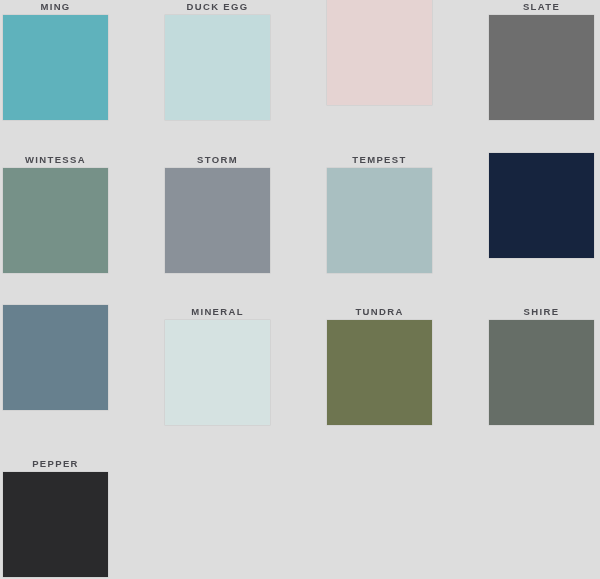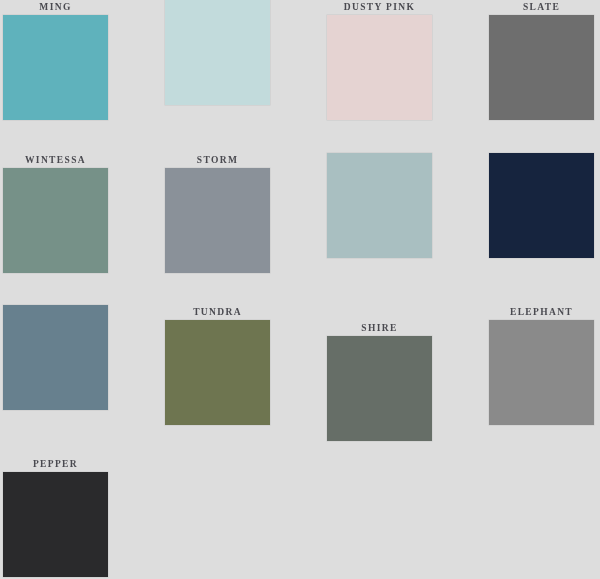--- a/index.html
+++ b/index.html
@@ -34,21 +34,21 @@
     height: 15px;
     line-height: 14px;
     text-align: center;
     font-size: 9.5px;
     font-weight: bold;
     letter-spacing: 1.35px;
     text-transform: uppercase;
     color: #4a4a50;
     white-space: nowrap;
     overflow: visible;
-    font-family: Liberation Serif, serif;
+    font-family: Liberation Sans, sans-serif;
   }
   .swatch-chip {
     display: block;
     width: 105px;
     height: 105px;
     box-shadow: 0 0 0 0.5px rgba(160,160,160,0.35);
   }
   
   .swatch-cell.col-4 .swatch-label,
   .swatch-cell.col-4 .swatch-chip {
@@ -58,60 +58,61 @@
 </head>
 <body style="background: rgb(221, 221, 221);">
 
 <div id="palette-grid">
 
   <div class="swatch-cell col-1">
     <span class="swatch-label" style="color: rgb(74, 74, 80);">MING</span>
     <span class="swatch-chip" style="background: rgb(95, 178, 188);"></span>
   </div>
   <div class="swatch-cell col-2">
+    <span class="swatch-label" style="color: rgb(74, 74, 80);">DUCK EGG</span>
     <span class="swatch-chip" style="background: rgb(194, 219, 220);"></span>
   </div>
   <div class="swatch-cell col-4">
-    <span class="swatch-label" style="color: rgb(74, 74, 80);">DUSTY PINK</span>
     <span class="swatch-chip" style="background: rgb(229, 211, 210);"></span>
   </div>
 
   <div class="swatch-cell col-1">
     <span class="swatch-label" style="color: rgb(74, 74, 80);">SLATE</span>
     <span class="swatch-chip" style="background: rgb(110, 110, 110);"></span>
   </div>
   <div class="swatch-cell col-2">
     <span class="swatch-label" style="color: rgb(74, 74, 80);">WINTESSA</span>
     <span class="swatch-chip" style="background: rgb(118, 145, 136);"></span>
   </div>
   <div class="swatch-cell col-3">
     <span class="swatch-label" style="color: rgb(74, 74, 80);">STORM</span>
     <span class="swatch-chip" style="background: rgb(138, 145, 153);"></span>
   </div>
   <div class="swatch-cell col-4">
+    <span class="swatch-label" style="color: rgb(74, 74, 80);">TEMPEST</span>
     <span class="swatch-chip" style="background: rgb(169, 191, 193);"></span>
   </div>
 
   <div class="swatch-cell col-1">
     <span class="swatch-chip" style="background: rgb(22, 36, 62);"></span>
   </div>
   <div class="swatch-cell col-2">
     <span class="swatch-chip" style="background: rgb(103, 128, 142);"></span>
   </div>
+  <div class="swatch-cell col-3">
+    <span class="swatch-label" style="color: rgb(74, 74, 80);">MINERAL</span>
+    <span class="swatch-chip" style="background: rgb(213, 226, 225);"></span>
+  </div>
   <div class="swatch-cell col-4">
     <span class="swatch-label" style="color: rgb(74, 74, 80);">TUNDRA</span>
     <span class="swatch-chip" style="background: rgb(110, 117, 80);"></span>
   </div>
 
   <div class="swatch-cell col-1">
-    <span class="swatch-label" style="color: rgb(74, 74, 80); margin-top: 16px;">SHIRE</span>
+    <span class="swatch-label" style="color: rgb(74, 74, 80);">SHIRE</span>
     <span class="swatch-chip" style="background: rgb(102, 110, 103);"></span>
-  </div>
-  <div class="swatch-cell col-3">
-    <span class="swatch-label" style="color: rgb(74, 74, 80);">ELEPHANT</span>
-    <span class="swatch-chip" style="background: rgb(138, 138, 138);"></span>
   </div>
   <div class="swatch-cell col-4">
     <span class="swatch-label" style="color: rgb(74, 74, 80);">PEPPER</span>
     <span class="swatch-chip" style="background: rgb(42, 42, 44);"></span>
   </div>
 
 </div>
 
 </body></html>

